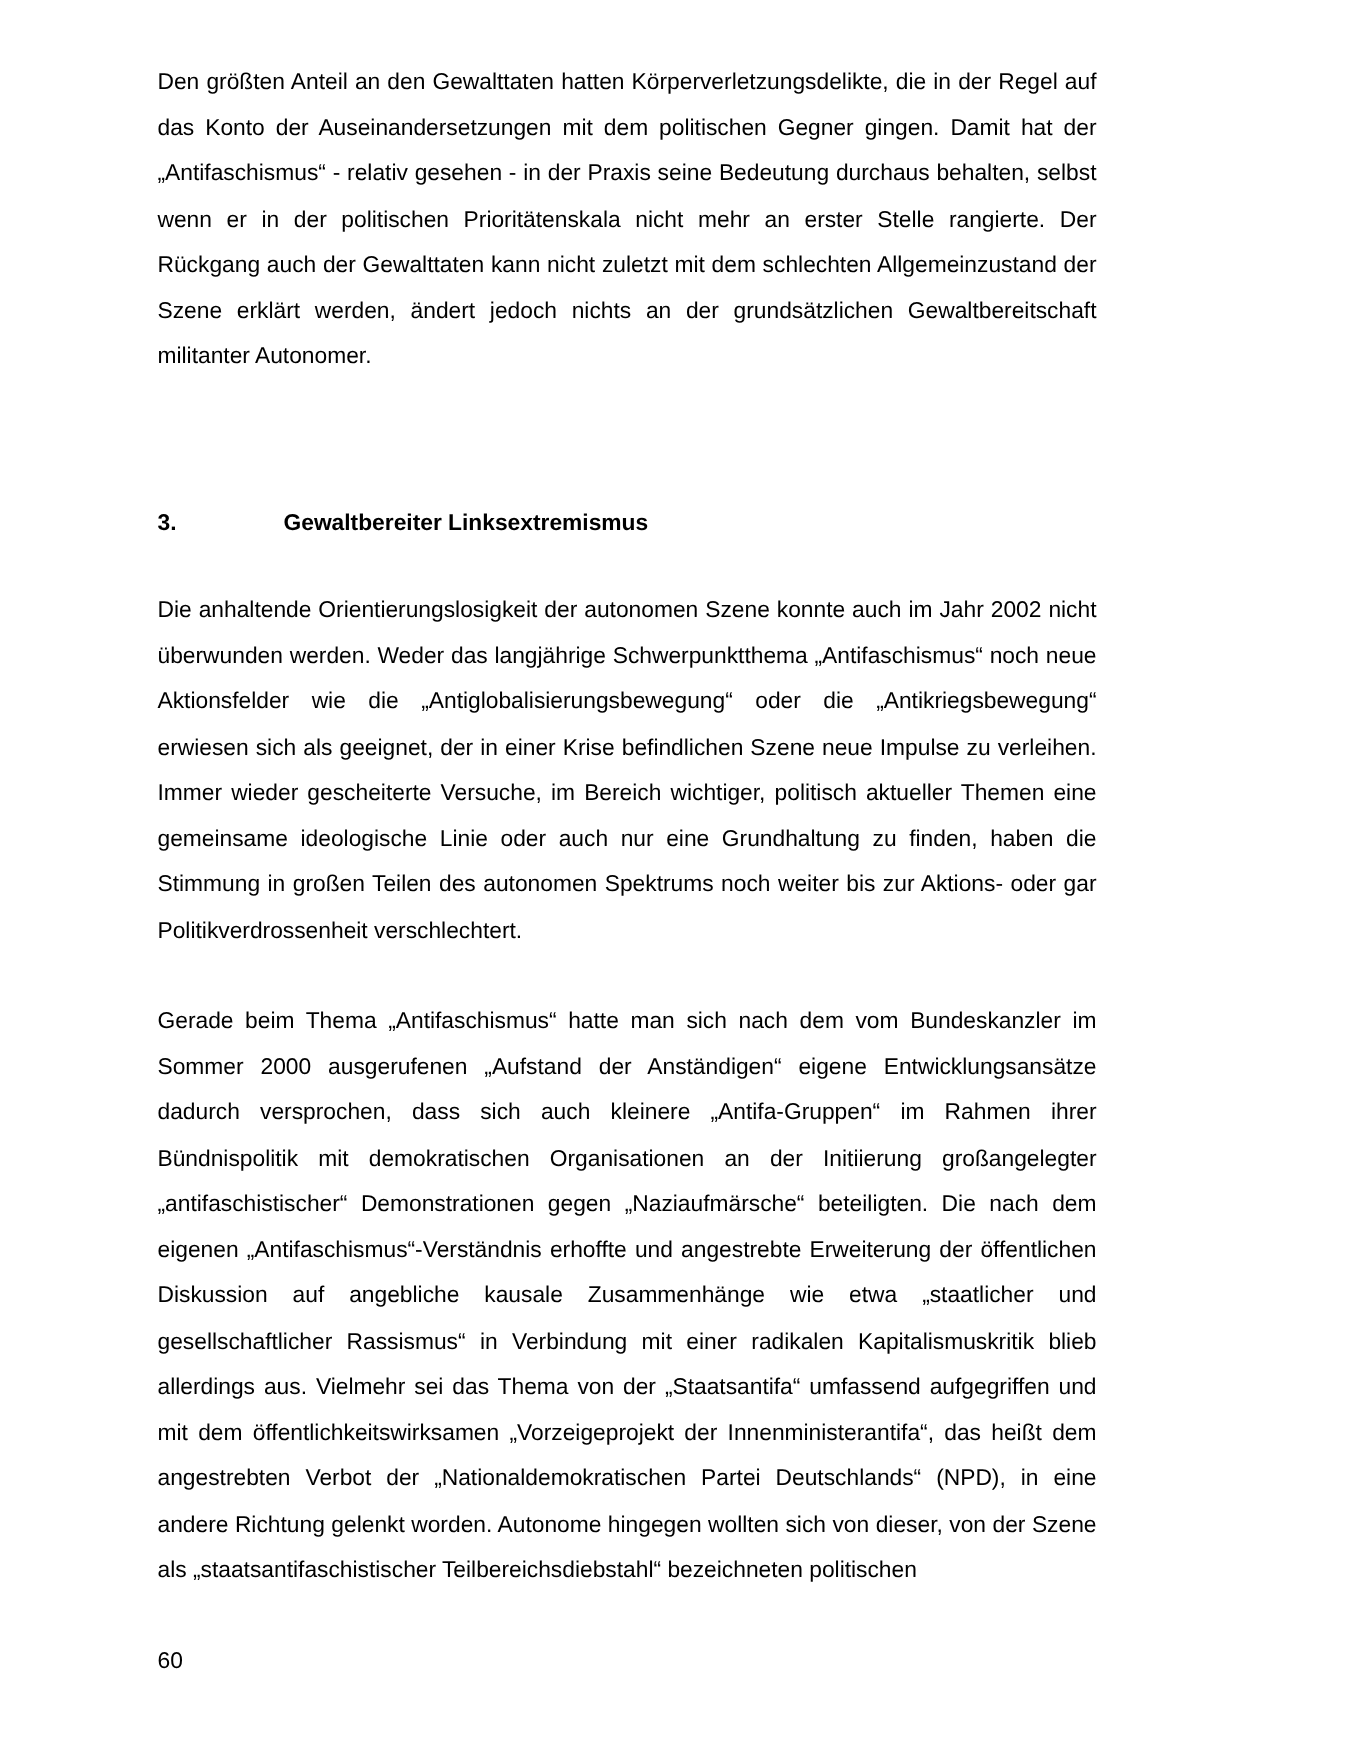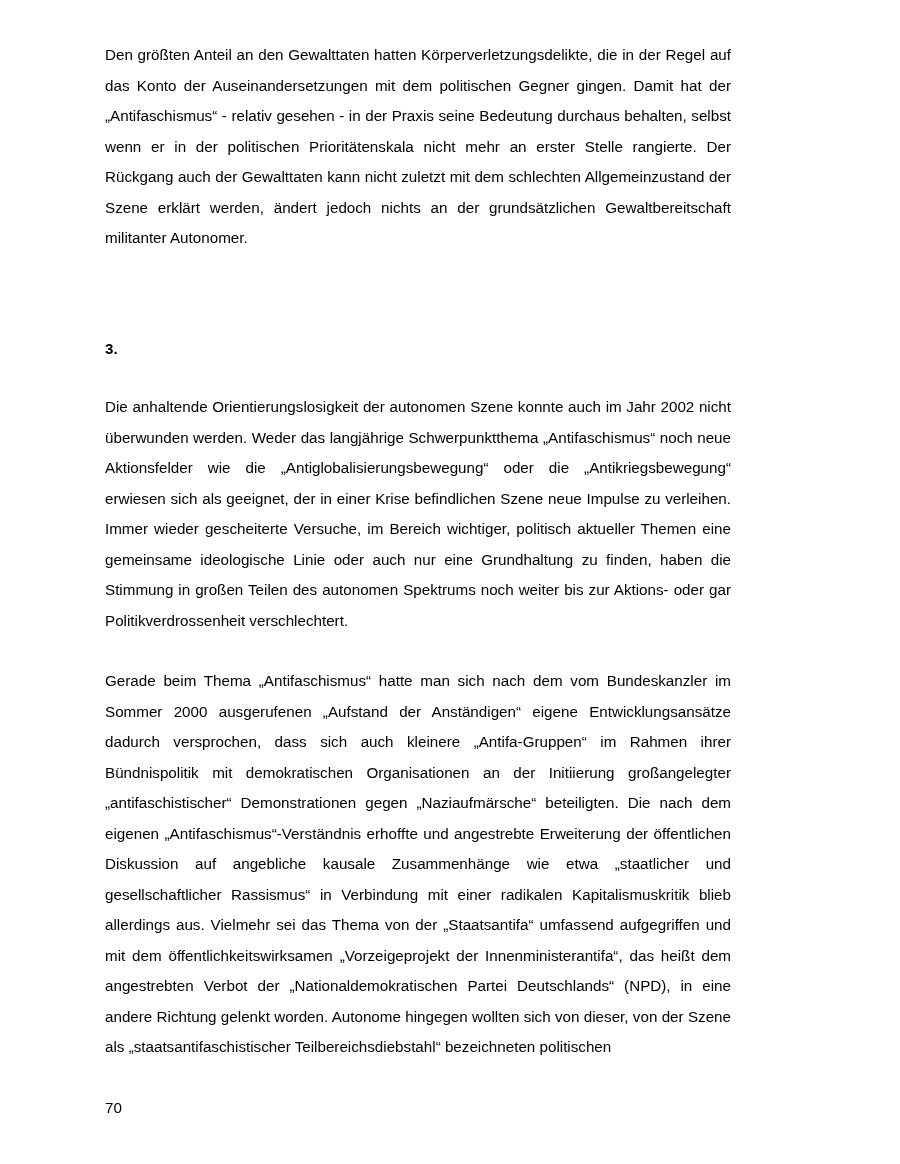--- a/index.html
+++ b/index.html
@@ -67,21 +67,22 @@
 <body>
 
 <div class="page">
 
   <p class="para">Den größten Anteil an den Gewalttaten hatten Körperverletzungsdelikte, die in der Regel auf das Konto der Auseinandersetzungen mit dem politischen Gegner gingen. Damit hat der „Antifaschismus“ - relativ gesehen - in der Praxis seine Bedeutung durchaus behalten, selbst wenn er in der politischen Prioritätenskala nicht mehr an erster Stelle rangierte. Der Rückgang auch der Gewalttaten kann nicht zuletzt mit dem schlechten Allgemeinzustand der Szene erklärt werden, ändert jedoch nichts an der grundsätzlichen Gewaltbereitschaft militanter Autonomer.</p>
 
   <div class="spacer-large"></div>
 
   <div class="heading heading-block">
     <span class="num">3.</span>
+    <span class="htext">Gewaltbereiter Linksextremismus</span>
   </div>
 
   <p class="para">Die anhaltende Orientierungslosigkeit der autonomen Szene konnte auch im Jahr 2002 nicht überwunden werden. Weder das langjährige Schwerpunktthema „Antifaschismus“ noch neue Aktionsfelder wie die „Antiglobalisierungsbewegung“ oder die „Antikriegsbewegung“ erwiesen sich als geeignet, der in einer Krise befindlichen Szene neue Impulse zu verleihen. Immer wieder gescheiterte Versuche, im Bereich wichtiger, politisch aktueller Themen eine gemeinsame ideologische Linie oder auch nur eine Grundhaltung zu finden, haben die Stimmung in großen Teilen des autonomen Spektrums noch weiter bis zur Aktions- oder gar Politikverdrossenheit verschlechtert.</p>
 
   <p class="para"><span>Gerade beim Thema „Antifaschismus“ hatte man sich nach dem vom Bundeskanzler im Sommer 2000 ausgerufenen „Aufstand der Anständigen“ eigene Entwicklungsansätze dadurch versprochen, dass sich auch kleinere „Antifa-Gruppen“ im Rahmen ihrer Bündnispolitik mit demokratischen Organisationen an der Initiierung großangelegter „antifaschistischer“ Demonstrationen gegen „Naziaufmärsche“ beteiligten. Die nach dem eigenen „Antifaschismus“-Verständnis erhoffte und angestrebte Erweiterung der öffentlichen Diskussion auf angebliche kausale Zusammenhänge wie etwa </span><span>„</span><span class="italic">staatlicher und gesellschaftlicher Rassismus</span><span>“ in Verbindung mit einer radikalen Kapitalismuskritik blieb allerdings aus. Vielmehr sei das Thema von der </span><span class="italic">„Staatsantifa“</span><span> umfassend aufgegriffen und mit dem öffentlichkeitswirksamen </span><span class="italic">„Vorzeigeprojekt der Innenministerantifa“</span><span>, das heißt dem angestrebten Verbot der „Nationaldemokratischen Partei Deutschlands“ (NPD), in eine andere Richtung gelenkt worden. Autonome hingegen wollten sich von dieser, von der Szene als </span><span class="italic">„staatsantifaschistischer Teilbereichsdiebstahl</span><span>“ bezeichneten politischen</span></p>
 
-  <div class="footer">70</div>
+  <div class="footer">60</div>
 
 </div>
 
 </body></html>

